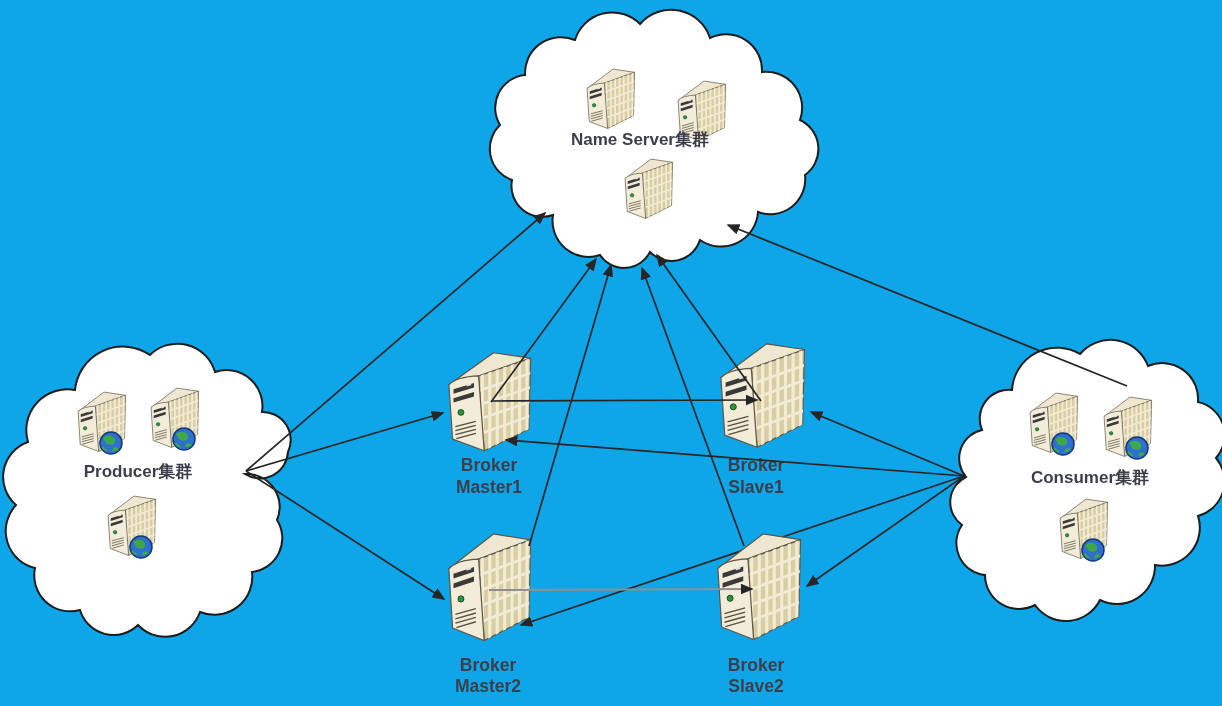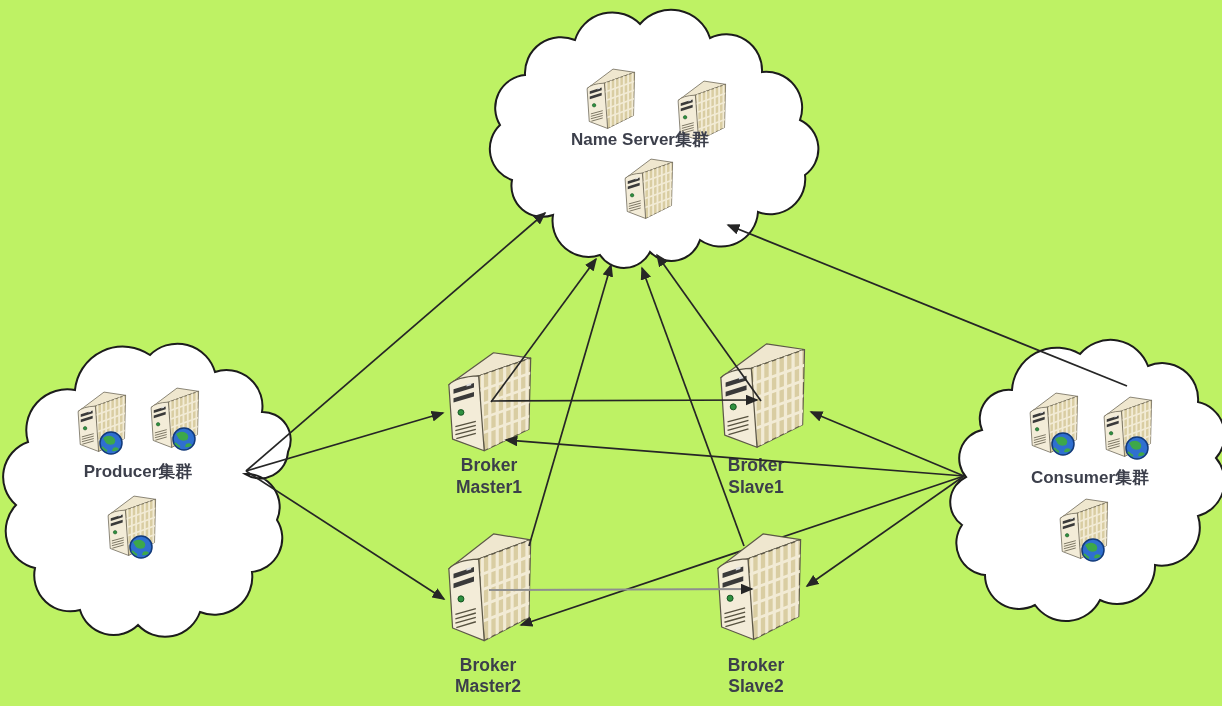--- a/index.html
+++ b/index.html
@@ -1,16 +1,16 @@
 <!DOCTYPE html>
 <html><head>
 <meta charset="utf-8">
 <style>
   html,body{margin:0;padding:0;background:#ffffff;}
-  .stage{position:relative;width:1222px;height:706px;background:#bef264;overflow:hidden;
+  .stage{position:relative;width:1222px;height:706px;background:#0ea5e9;overflow:hidden;
          font-family:"Liberation Sans", sans-serif;}
   svg{position:absolute;left:0;top:0;}
   .cloud{fill:#ffffff;stroke:#1c1c1c;stroke-width:2;}
   .edge{stroke:#262626;stroke-width:1.7;fill:none;}
   .edge-grey{stroke:#8f8f8f;stroke-width:2;fill:none;}
   .cluster-label{fill:#3c3f4b;font-size:17px;font-weight:600;text-anchor:middle;}
   .broker-label{fill:#3c3f4b;font-size:17.5px;font-weight:600;text-anchor:middle;}
 </style>
 </head>
 <body>

